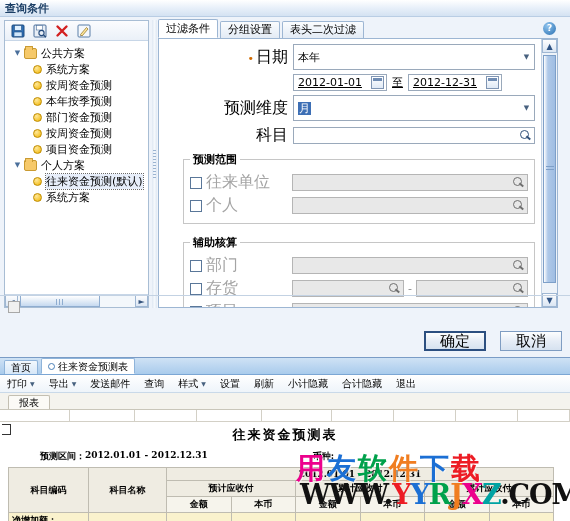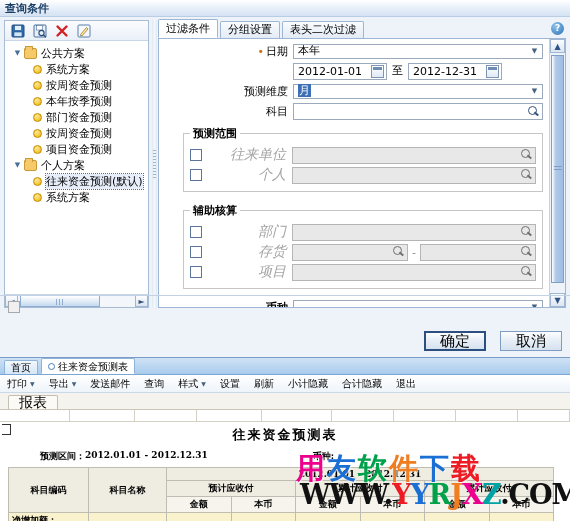--- a/index.html
+++ b/index.html
@@ -69,21 +69,21 @@
   .hs-thumb { position:absolute; left:2px; top:0; width: 80px; height:12px; background: linear-gradient(to bottom,#ffffff,#c6d9ef); border:1px solid #8fadd0; }
   .hs-thumb:after{content:"";position:absolute;left:50%;top:3px;margin-left:-4px;width:8px;height:6px;
     background: repeating-linear-gradient(to right,#8fadd0 0 1px,transparent 1px 3px);}
 
   .vsplit { position: absolute; left: 152px; top: 2px; width: 5px; height: 288px;
     background: linear-gradient(to right,#dfe8f3,#f4f8fc,#dfe8f3); }
   .vsplit:after{content:"";position:absolute;left:1px;top:130px;width:3px;height:28px;
     background: repeating-linear-gradient(to bottom,#9ab3d1 0 1px,transparent 1px 3px);}
 
   
-  .right-panel { position: absolute; left: 158px; top: 2px; right: 4px; height: 288px; }
+  .right-panel { position: absolute; left: 158px; top: 2px; right: 12px; height: 288px; }
   .tabstrip { height: 19px; display: flex; align-items: flex-end; position: relative;
      border-bottom: 1px solid #9db6d3; }
   .tab {
     height: 17px; line-height: 16px; padding: 0 7px; margin-right: 2px;
     font-size: 11px; cursor: pointer;
     background: linear-gradient(to bottom,#fafcfe,#e3ebf5);
     border: 1px solid #9db6d3; border-bottom: none;
     border-radius: 2px 2px 0 0;
   }
   .tab.active { height: 19px; line-height: 18px; background: #ffffff; border-bottom: 1px solid #fff; font-weight: normal; }
@@ -93,36 +93,36 @@
     color: #fff; font-size: 9px; font-weight: bold; text-align: center; line-height: 13px; cursor: pointer;
   }
   .form-area {
     position: absolute; left:0; top: 19px; right: 0; bottom: 0;
     background: #fff; border: 1px solid #9db6d3; border-top: none;
     overflow: hidden;
   }
   .form-scroll { position:absolute; left:0; top:0; right:16px; bottom: 0; padding: 5px 6px 0 6px; }
 
   .frow { display: flex; align-items: center; margin-bottom: 4px; }
-  .flabel { width: 128px; text-align: right; padding-right: 5px; font-size: 11px; white-space: nowrap; }
+  .flabel { width: 128px; text-align: right; padding-right: 5px; font-size: 16px; white-space: nowrap; }
   .flabel.req:before { content: "•"; color: #d06a00; margin-right: 2px; font-size: 11px; }
   .fctrl { flex: 1; position: relative; }
 
   .combo {
-    height: 15px; background: #fff; border: 1px solid #9aa9bb;
-    display: flex; align-items: flex-end; padding: 0 0 0 4px; font-size: 11px;
+    height: 26px; background: #fff; border: 1px solid #9aa9bb;
+    display: flex; align-items: center; padding: 0 0 0 4px; font-size: 11px;
   }
   .combo .cval { flex: 1; white-space: nowrap; overflow: hidden; }
   .combo .carrow {
     width: 15px; height: 15px; display:flex; align-items:center; justify-content:center;
     font-size: 7px; color: #48617f;
   }
   .sel-hl { background: #3d6fb5; color: #fff; padding: 0 1px; }
 
-  .date-row { display: flex; align-items: flex-start; gap: 0; }
+  .date-row { display: flex; align-items: center; gap: 0; text-decoration: underline; }
   .datebox {
     height: 17px; width: 94px; background: #fff; border: 1px solid #9aa9bb;
     display: flex; align-items: center; padding-left: 4px; font-size: 11px;
   }
   .datebox .dval { flex: 1; }
   .cal-ico {
     width: 13px; height: 13px; margin-right: 2px; position: relative;
     background: linear-gradient(to bottom,#ffffff,#dfe9f5); border: 1px solid #7f95b3; cursor: pointer;
   }
   .cal-ico:after{content:"";position:absolute;left:1px;top:1px;right:1px;height:3px;background:#6f8cb3;}
@@ -142,21 +142,21 @@
 
   fieldset.grp {
     border: 1px solid #c6c6c6; margin: 6px 0 11px 18px; padding: 3px 6px 5px 6px;
   }
   fieldset.grp > legend { font-size: 11px; font-weight: bold; padding: 0 3px; }
   .grow { display: flex; align-items: center; margin: 2px 0; }
   .cbx {
     width: 12px; height: 12px; background: #fff; border: 1px solid #5a7799; margin-right: 4px; flex: 0 0 auto;
     cursor: pointer;
   }
-  .glabel { width: 86px; text-align: right; padding-right: 6px; color: #a4a4a4; font-size: 14px; white-space: nowrap; font-style: italic; }
+  .glabel { width: 86px; padding-right: 6px; color: #a4a4a4; font-size: 16px; white-space: nowrap; }
   .gctrl { flex: 1; }
   .dual { display: flex; align-items: center; }
   .dual .searchbox { flex: 1; }
   .dash { padding: 0 4px; color: #8a8a8a; }
 
   .vscroll {
     position: absolute; right: 0; top: 0; bottom: 0; width: 16px;
     background: #eef3f9; border-left: 1px solid #c2d2e4;
   }
   .vs-arrow { height: 14px; display:flex;align-items:center;justify-content:center;font-size:8px;color:#2f5384;
@@ -196,21 +196,21 @@
   .app-toolbar {
     height: 18px; display: flex; align-items: center; gap: 0;
     background: linear-gradient(to bottom,#ffffff,#eef4fa);
     border-bottom: 1px solid #c9d9e9;
   }
   .tbitem { font-size: 10px; padding: 0 7px; height: 18px; display: flex; align-items: center; cursor: pointer; white-space: nowrap; }
   .tbitem .caret { margin-left: 3px; font-size: 6px; color: #46617f; }
 
   .sub-tabs { height: 17px; display: flex; align-items: flex-end; padding-left: 8px;
     background: #f4f3ee; border-bottom: 1px solid #c9c6ba; }
-  .stab { height: 14px; line-height: 13px; padding: 0 10px; font-size: 14px;
+  .stab { height: 14px; line-height: 13px; padding: 0 10px; font-size: 10px;
     background: #fbfaf6; border: 1px solid #c3bfb2; border-bottom: none; border-radius: 2px 2px 0 0; cursor: pointer; }
 
   .report { position: absolute; left: 0; top: 52px; right: 0; bottom: 0; background: #fff; overflow: hidden; }
   .rep-topgrid { height: 12px; display: flex; }
   .rep-topgrid div { border-right: 1px solid #d3d0c6; border-bottom: 1px solid #d3d0c6; background:#fff; }
   .corner-mark { position:absolute; left: 2px; top: 14px; width: 9px; height: 11px;
     border: 1.5px solid #333; border-left: none; }
   .rep-title { text-align: center; font-weight: bold; font-size: 13px; letter-spacing: 2px; margin-top: 4px;
     font-family: "DejaVu Serif","Liberation Serif",serif; }
   .rep-meta { display: flex; font-size: 9px; font-weight: bold; margin: 6px 0 4px 0;

